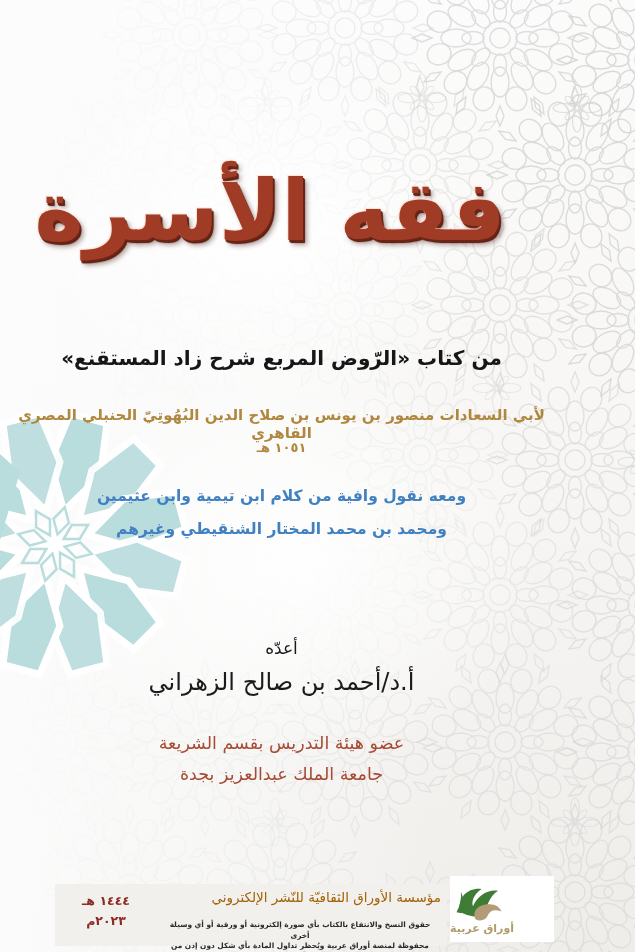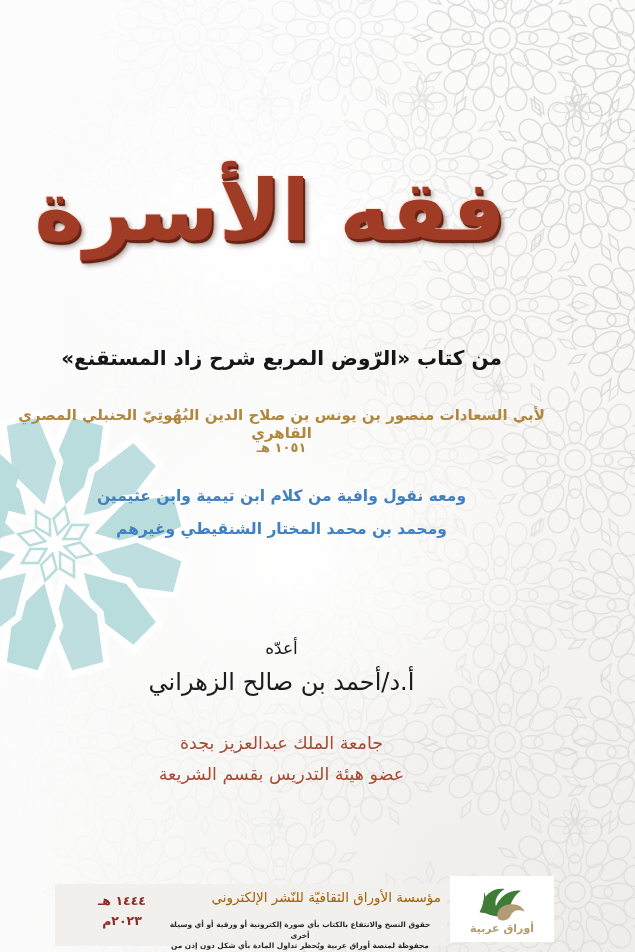--- a/index.html
+++ b/index.html
@@ -30,31 +30,31 @@
   #features{top:480px;font-size:15.5px;font-weight:bold;color:#4181c2;line-height:33px;}
   #prepared-label{top:638px;font-size:17px;color:#1b1b1b;}
   #editor-name{top:668px;font-size:24px;color:#1b1b1b;}
   #editor-role{top:728px;font-size:17.5px;color:#a64a33;line-height:31px;}
 
   #footer-bar{
     left:55px;top:884px;width:392px;height:62px;
     background:#f2f0ed;
   }
   #footer-dates{
-    position:absolute;left:24px;top:7px;width:86px;text-align:center;
+    position:absolute;left:8px;top:7px;width:86px;text-align:center;
     color:#8e2a24;font-weight:bold;font-size:12.5px;line-height:20px;
   }
   #footer-pub{
     position:absolute;right:6px;left:104px;top:5px;text-align:center;
   }
   #publisher-name{font-size:13.5px;font-weight:normal;color:#a16207;white-space:nowrap;text-align:right;}
   #copyright{margin-top:15px;font-size:7.4px;font-weight:bold;color:#2a2a2a;line-height:10.5px;}
   #logo-box{
     left:450px;top:876px;width:104px;height:66px;background:#ffffff;
-    display:flex;flex-direction:column;align-items:center;justify-content:center;
+    display:flex;flex-direction:column;align-items:flex-end;justify-content:center;
   }
   #logo-text{font-size:11px;font-weight:bold;color:#b29a6d;margin-top:1px;}
 </style>
 </head>
 <body>
 
 <svg id="bg-svg" class="abs" width="635" height="952" viewBox="0 0 635 952">
   <defs>
     <g id="rosette" fill="none" stroke="#d4d4d4" stroke-width="1.4">
         <circle r="10"></circle>
@@ -196,22 +196,22 @@
 
 <div id="features" class="abs center-line">
   <div>ومعه نقول وافية من كلام ابن تيمية وابن عثيمين</div>
   <div>ومحمد بن محمد المختار الشنقيطي وغيرهم</div>
 </div>
 
 <div id="prepared-label" class="abs center-line">أعدّه</div>
 <div id="editor-name" class="abs center-line">أ.د/أحمد بن صالح الزهراني</div>
 
 <div id="editor-role" class="abs center-line">
+  <div>عضو هيئة التدريس بقسم الشريعة</div>
   <div>جامعة الملك عبدالعزيز بجدة</div>
-  <div>عضو هيئة التدريس بقسم الشريعة</div>
 </div>
 
 <div id="footer-bar" class="abs">
   <div id="footer-dates">
     <div>١٤٤٤ هـ</div>
     <div>٢٠٢٣م</div>
   </div>
   <div id="footer-pub">
     <div id="publisher-name">مؤسسة الأوراق الثقافيّة للنّشر الإلكتروني</div>
     <div id="copyright">

